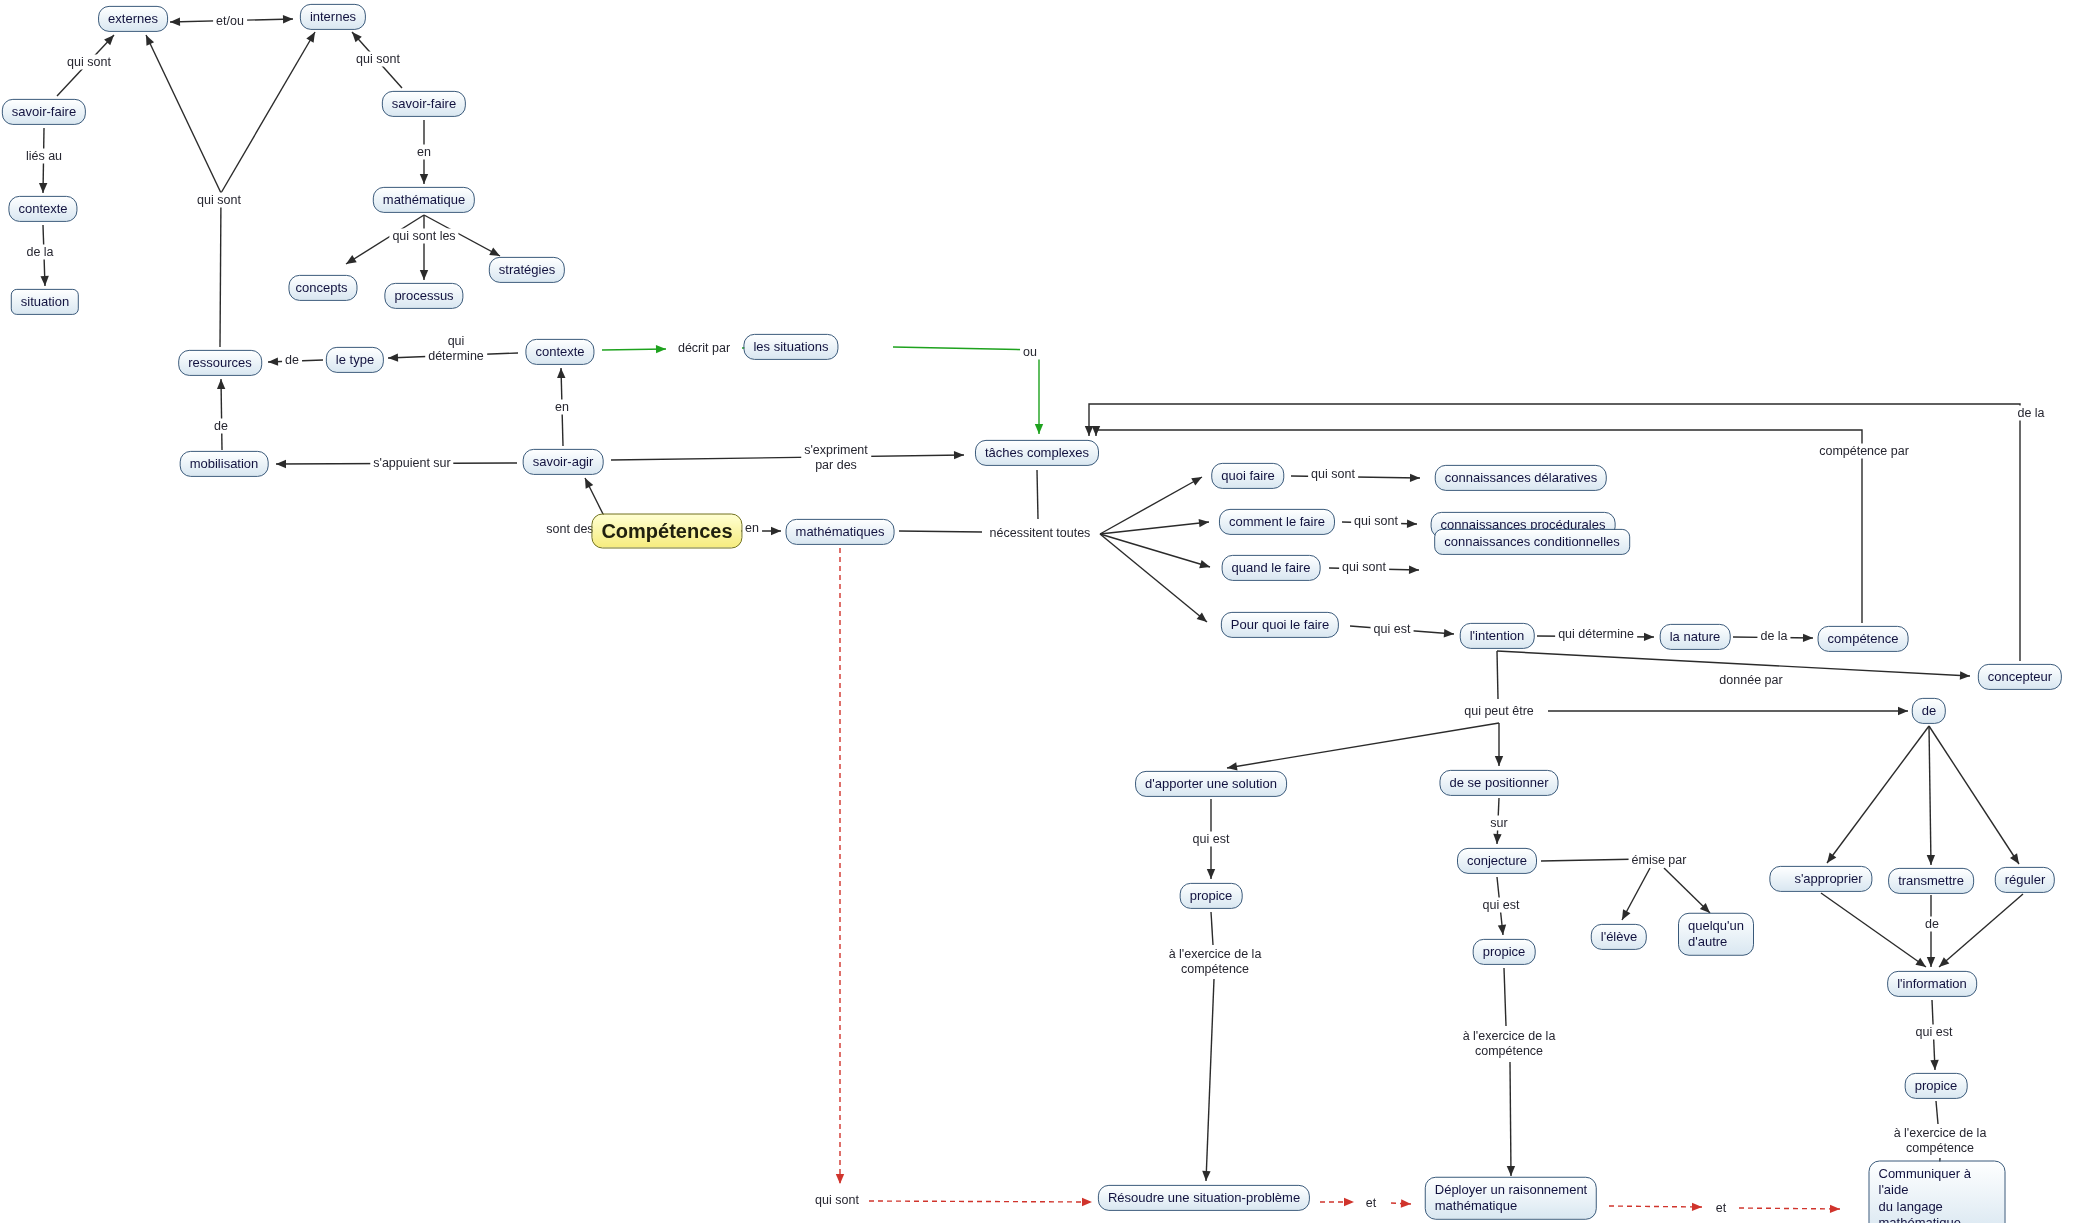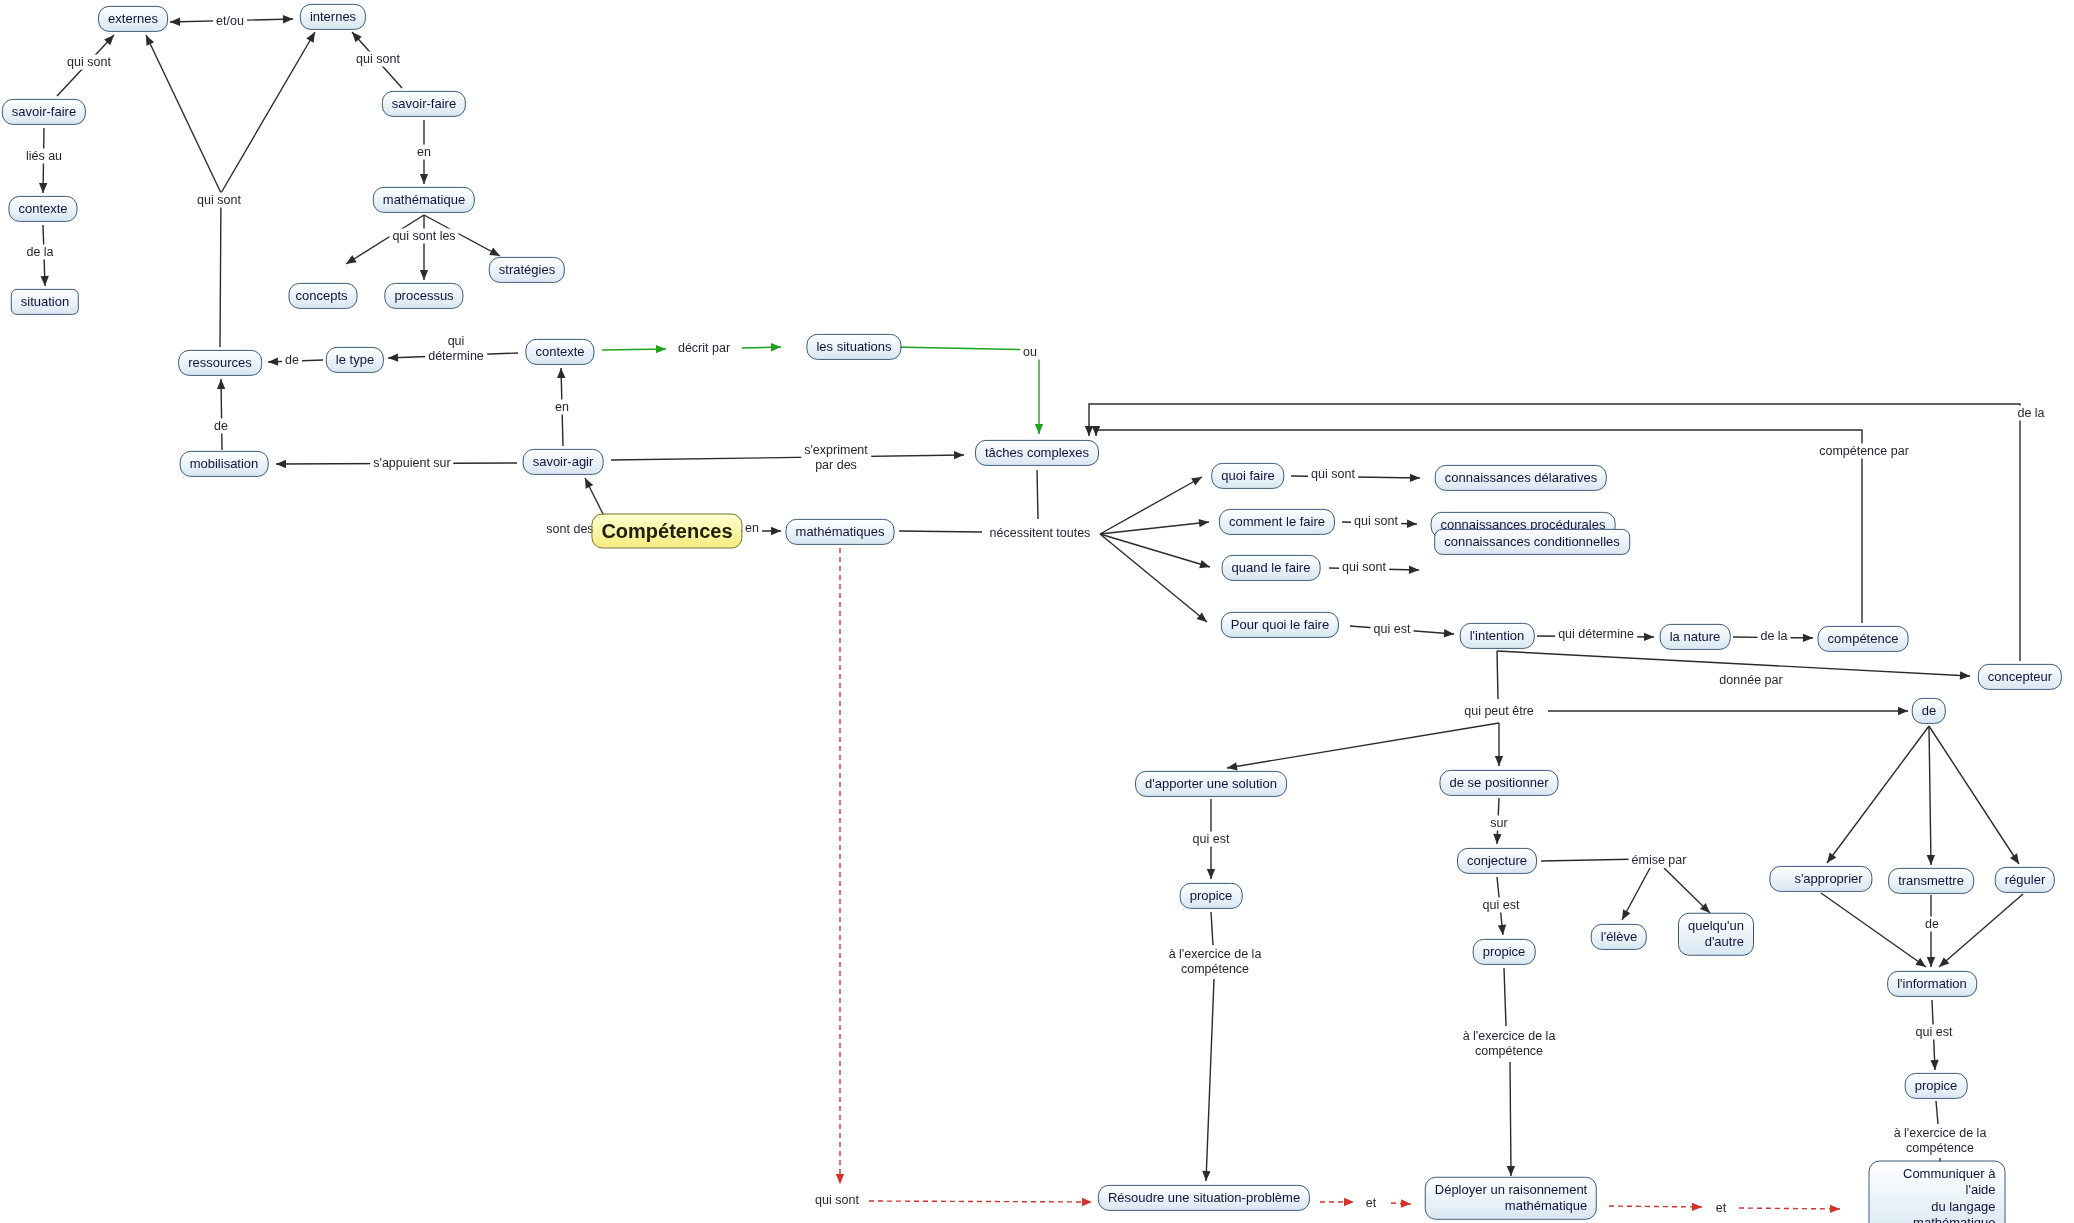--- a/index.html
+++ b/index.html
@@ -9,21 +9,21 @@
   .edge-label{
     position:absolute;transform:translate(-50%,-50%);
     font-size:12.5px;color:#262630;background:#ffffff;
     padding:0 3px;white-space:pre-line;text-align:center;line-height:1.2;
   }
   .node{
     position:absolute;transform:translate(-50%,-50%);
     font-size:13px;color:#12123f;
     background:linear-gradient(#feffff,#d9e7f1);
     border:1px solid #39597a;border-radius:11px;
-    padding:4px 9px;white-space:pre-line;text-align:right;line-height:1.25;
+    padding:4px 9px;white-space:pre-line;text-align:left;line-height:1.25;
   }
   .node.highlight{
     background:linear-gradient(#ffffd2,#f6ec7e);
     border:1.5px solid #73731f;font-weight:bold;font-size:20px;color:#20200e;
   }
 </style>
 </head>
 <body style="background: rgb(255, 255, 255);">
 
 <div id="canvas" style="width: 2074px; height: 1223px;">
@@ -339,27 +339,27 @@
       <div class="edge-label" style="left: 1721px; top: 1208px;">et</div>
     </div>
   <div id="nodes">
       <div class="node" style="left: 133px; top: 19px;">externes</div>
       <div class="node" style="left: 333px; top: 17px;">internes</div>
       <div class="node" style="left: 44px; top: 112px;">savoir-faire</div>
       <div class="node" style="left: 43px; top: 209px;">contexte</div>
       <div class="node" style="left: 45px; top: 302px; border-radius: 6px;">situation</div>
       <div class="node" style="left: 424px; top: 104px;">savoir-faire</div>
       <div class="node" style="left: 424px; top: 200px;">mathématique</div>
-      <div class="node" style="left: 323px; top: 296px; padding-left: 6px;">concepts</div>
+      <div class="node" style="left: 323px; top: 288px; padding-left: 6px;">concepts</div>
       <div class="node" style="left: 424px; top: 296px;">processus</div>
       <div class="node" style="left: 527px; top: 270px;">stratégies</div>
       <div class="node" style="left: 220px; top: 363px;">ressources</div>
       <div class="node" style="left: 355px; top: 360px;">le type</div>
       <div class="node" style="left: 560px; top: 352px;">contexte</div>
-      <div class="node" style="left: 854px; top: 347px;">les situations</div>
+      <div class="node" style="left: 791px; top: 347px;">les situations</div>
       <div class="node" style="left: 224px; top: 464px;">mobilisation</div>
       <div class="node" style="left: 563px; top: 462px;">savoir-agir</div>
       <div class="node" style="left: 1037px; top: 453px;">tâches complexes</div>
       <div class="node highlight" style="left: 667px; top: 531px;">Compétences</div>
       <div class="node" style="left: 840px; top: 532px;">mathématiques</div>
       <div class="node" style="left: 1248px; top: 476px;">quoi faire</div>
       <div class="node" style="left: 1521px; top: 478px;">connaissances délaratives</div>
       <div class="node" style="left: 1277px; top: 522px;">comment le faire</div>
       <div class="node" style="left: 1523px; top: 525px;">connaissances procédurales</div>
       <div class="node" style="left: 1271px; top: 568px;">quand le faire</div>

